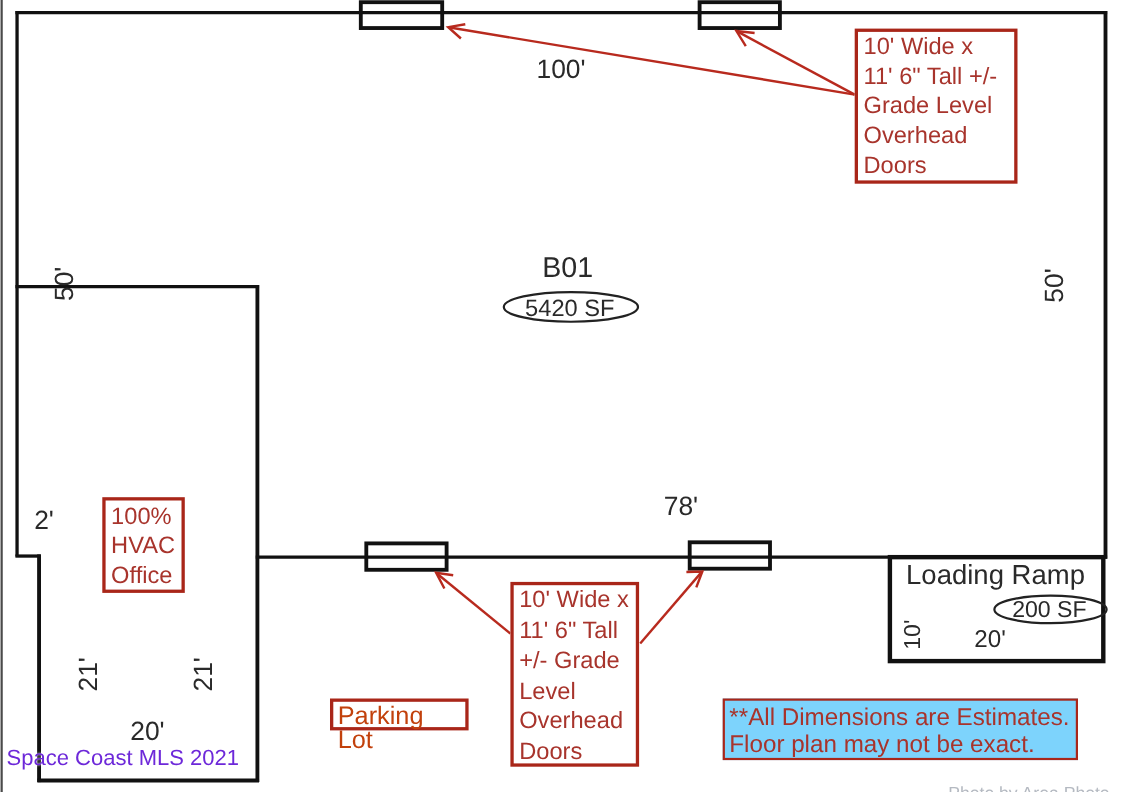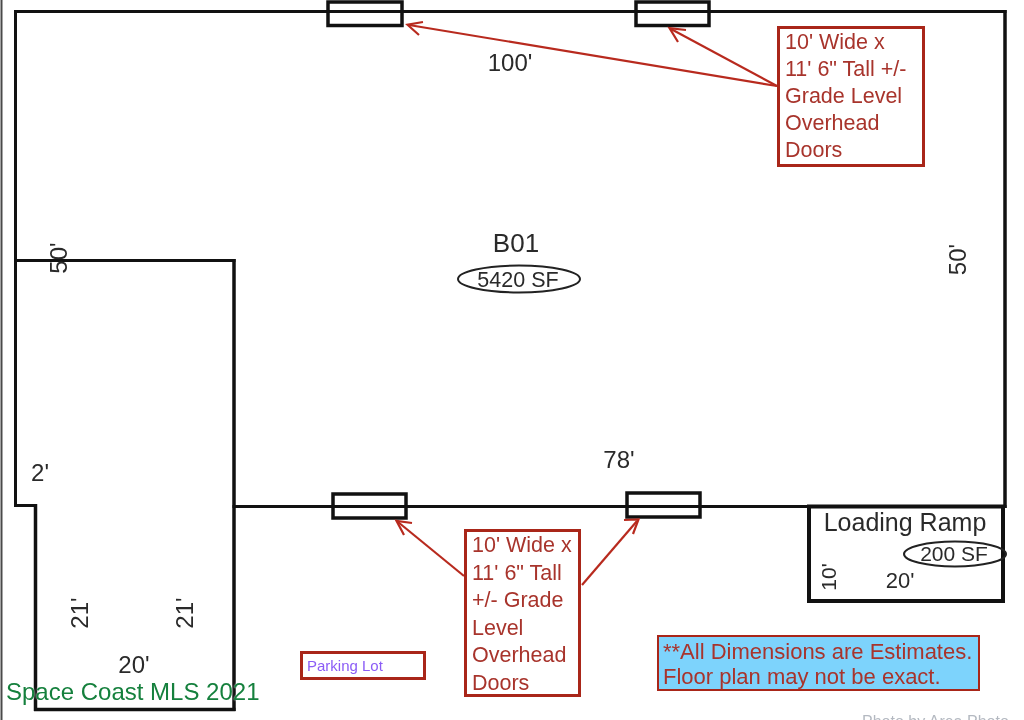--- a/index.html
+++ b/index.html
@@ -102,25 +102,26 @@
   </g>
 </svg>
 
 
 <div style="position:absolute;left:777px;top:26px;width:137px;height:135px;border:3px solid #a92619;background:#fff;color:#a8342c;font-size:21.5px;line-height:27px;padding:0 0 0 5px;">10' Wide x<br>11' 6" Tall +/-<br>Grade Level<br>Overhead<br>Doors</div>
 
 
 <div style="position:absolute;left:464px;top:529px;width:106px;height:162px;border:3px solid #a92619;background:#fff;color:#a8342c;font-size:21.5px;line-height:27.5px;padding:0 0 0 5px;">10' Wide x<br>11' 6" Tall<br>+/- Grade<br>Level<br>Overhead<br>Doors</div>
 
 
+<div style="position:absolute;left:93px;top:452px;width:64px;height:80px;border:3px solid #a92619;background:#fff;color:#a8342c;font-size:21.5px;line-height:27px;padding:1px 0 0 5px;">100%<br>HVAC<br>Office</div>
 
 
-<div style="position:absolute;left:300px;top:635px;width:116px;height:22px;border:3px solid #a92619;background:#fff;color:#8b5cf6;font-size:15px;line-height:22px;padding:1px 0 0 4px;margin-top:16px;">Parking Lot</div>
+<div style="position:absolute;left:300px;top:635px;width:116px;height:22px;border:3px solid #a92619;background:#fff;color:#c2410c;font-size:23px;line-height:22px;padding:1px 0 0 4px;">Parking Lot</div>
 
 
 <div style="position:absolute;left:657px;top:635px;width:315px;height:50px;border:2.5px solid #a92619;background:#7dd3fc;color:#a8342c;font-size:22px;line-height:25px;padding:2px 0 0 4px;">**All Dimensions are Estimates.<br>Floor plan may not be exact.</div>
 
 
-<div style="position:absolute;left:6px;top:678px;color:#15803d;font-size:24px;text-shadow:0 0 2px #fff;">Space Coast MLS 2021</div>
+<div style="position:absolute;left:6px;top:678px;color:#6d28d9;font-size:20px;text-shadow:0 0 2px #fff;">Space Coast MLS 2021</div>
 
 
 <div style="position:absolute;left:862px;top:713px;color:rgba(105,115,132,0.5);font-size:16px;white-space:nowrap;">Photo by Area  Photo</div>
 </div>
 
 </body></html>

